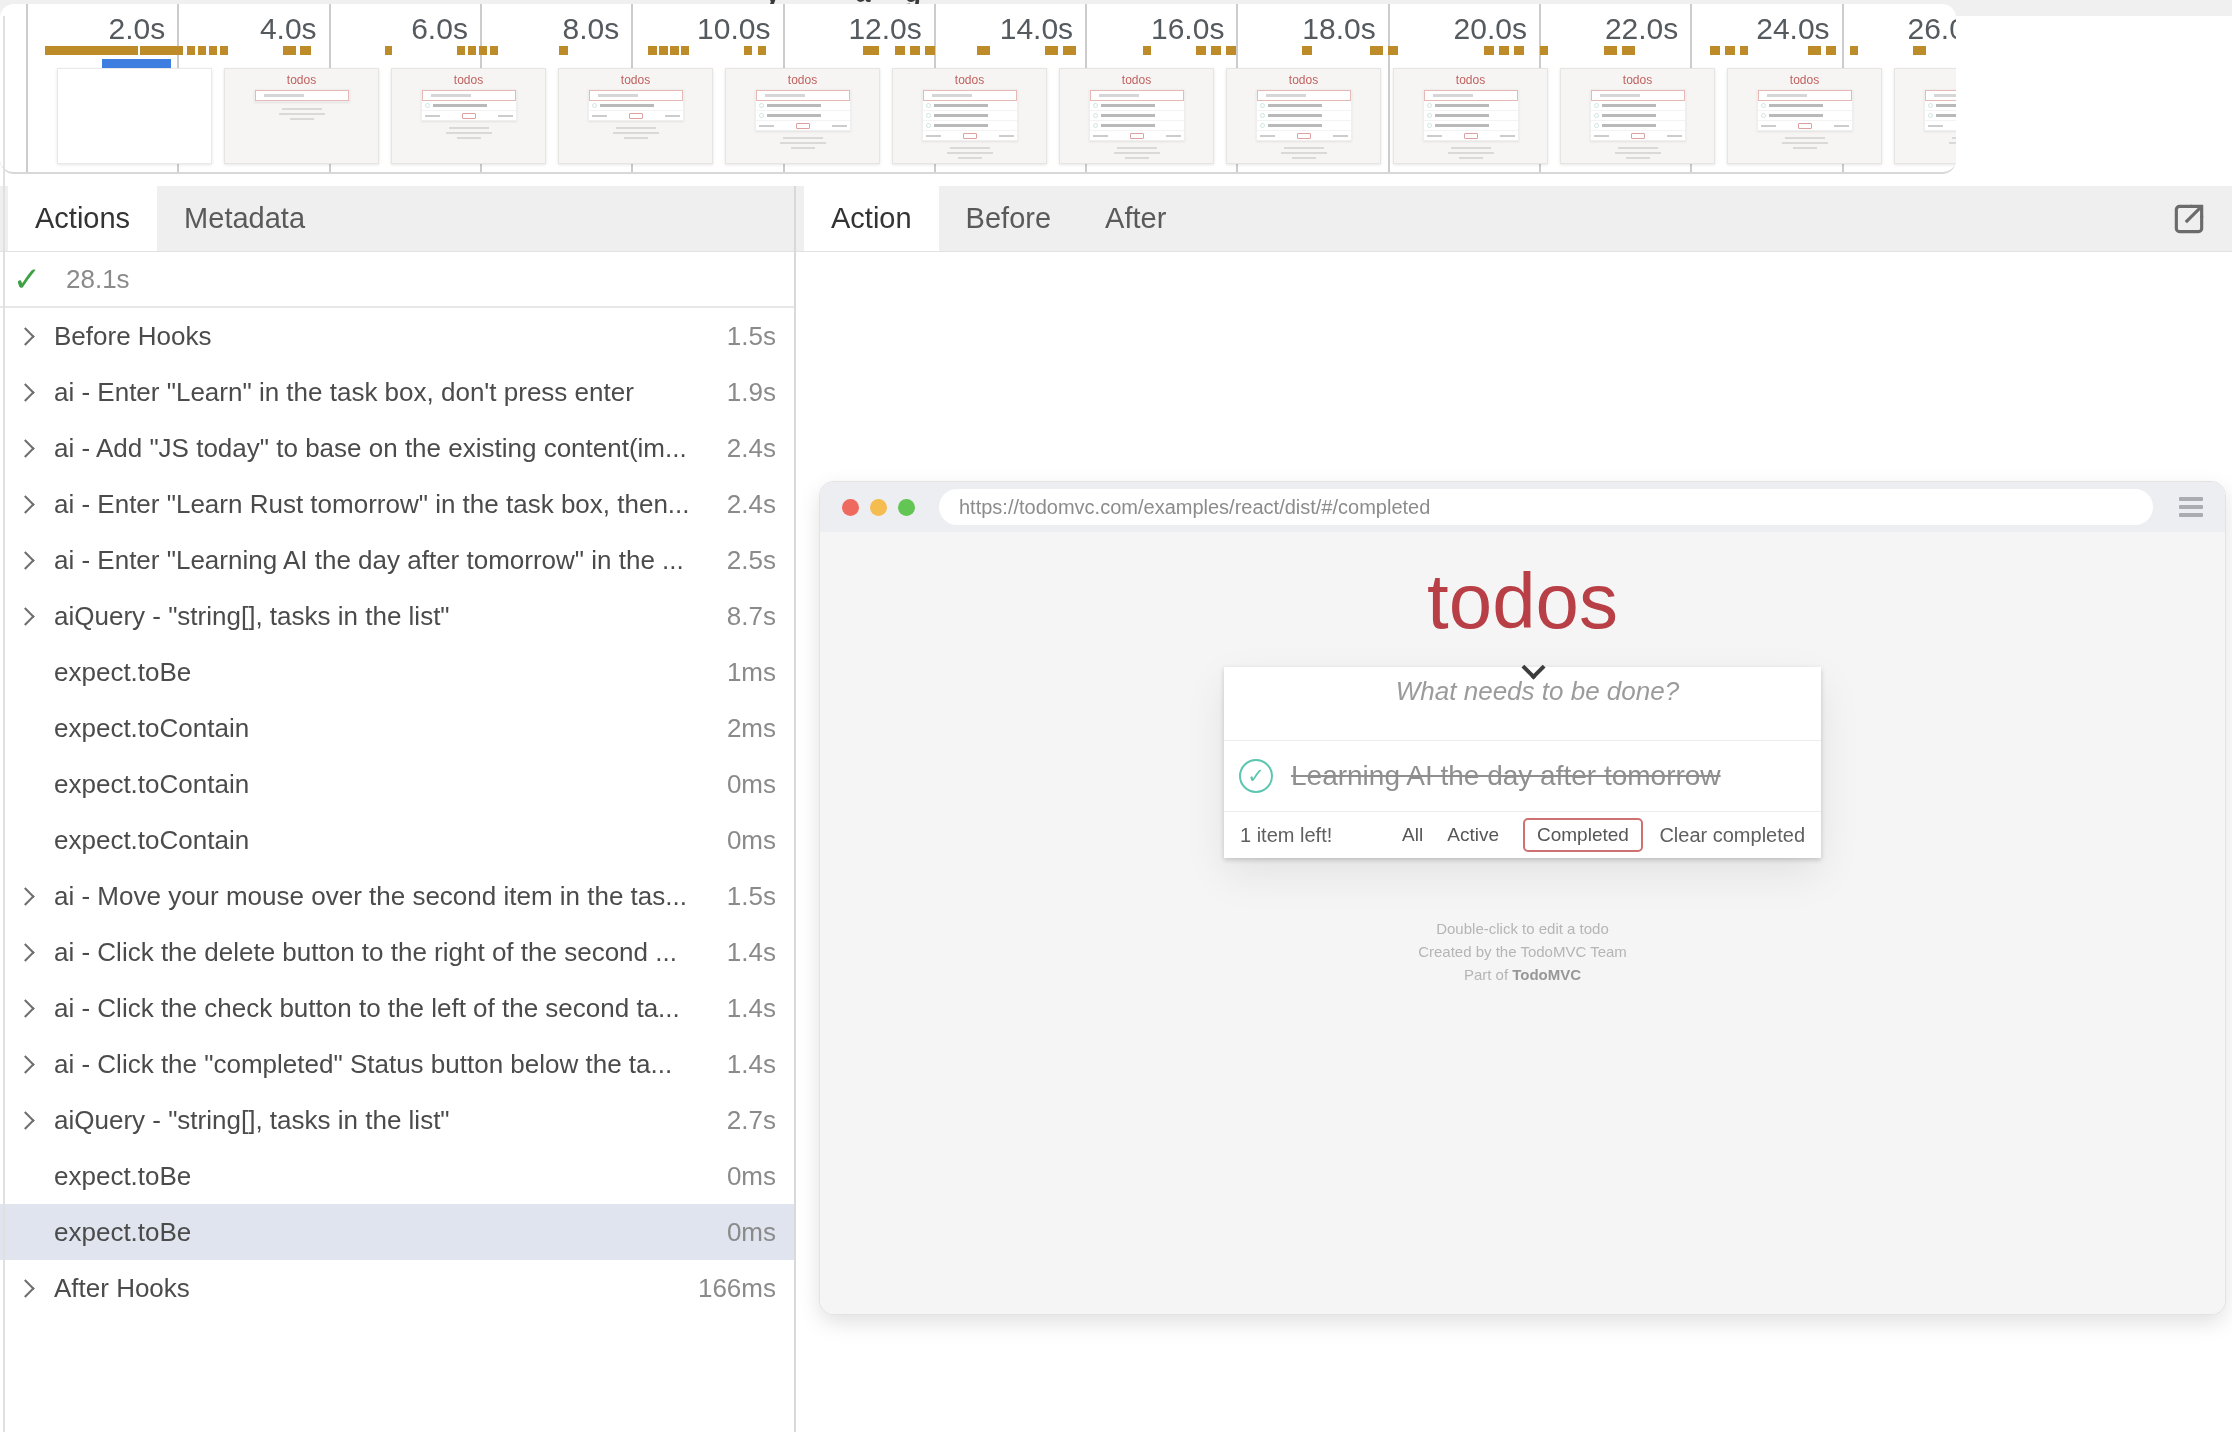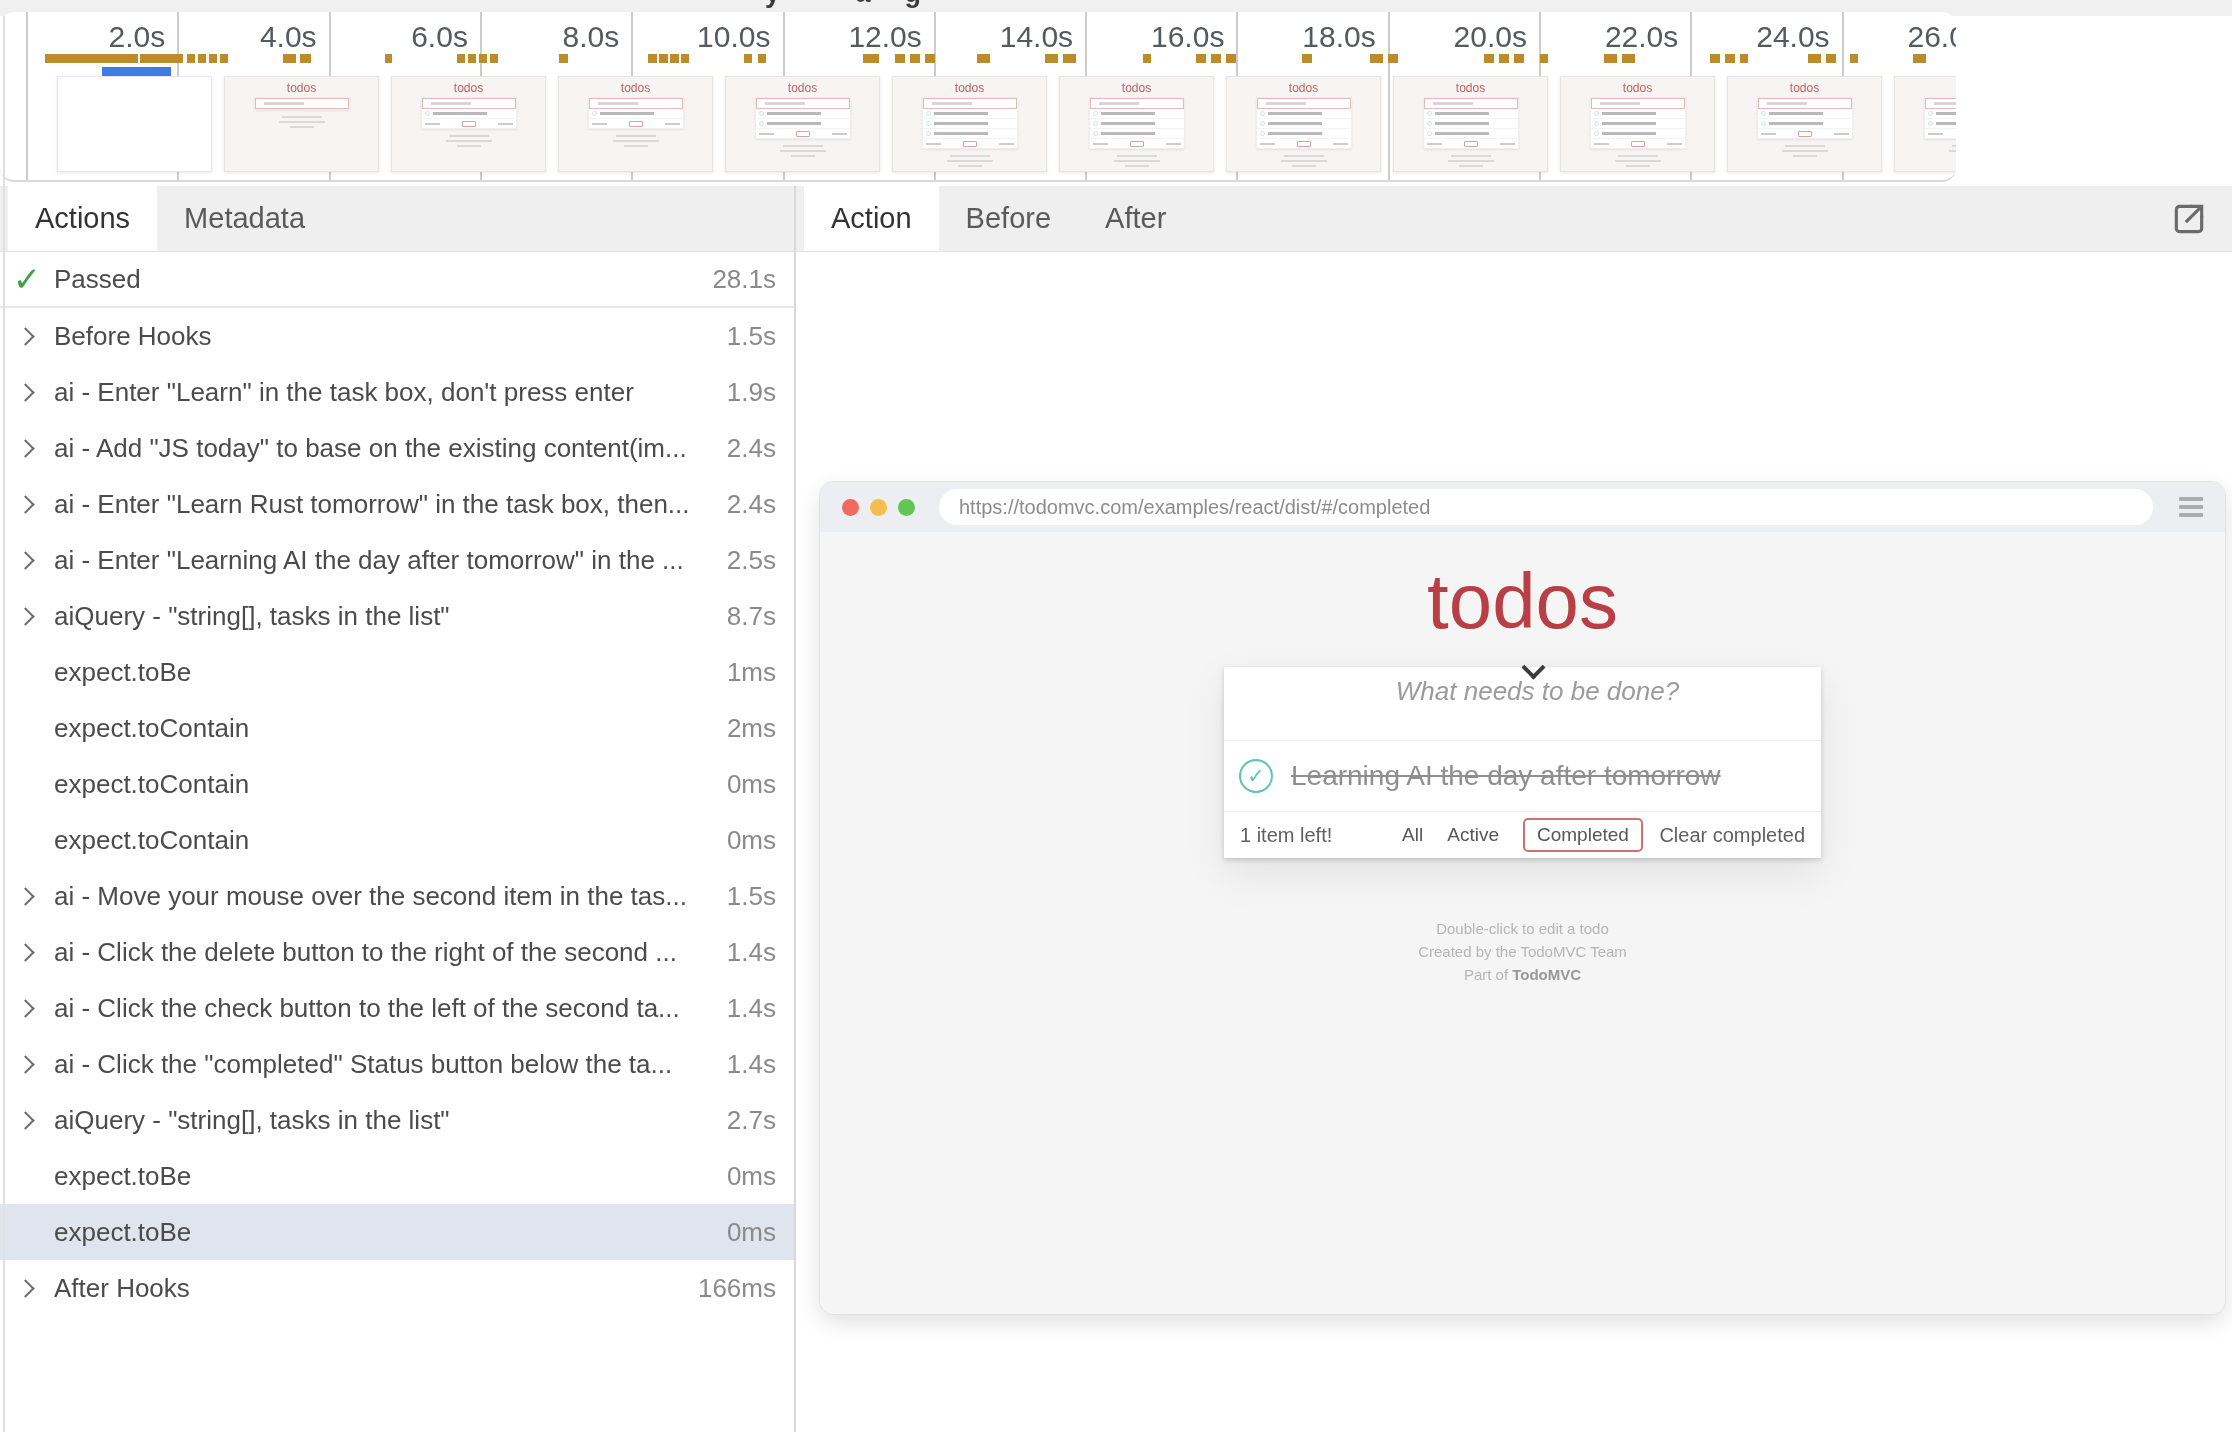--- a/index.html
+++ b/index.html
@@ -5,21 +5,21 @@
   * { margin:0; padding:0; box-sizing:border-box; }
   html,body { width:2232px; height:1432px; overflow:hidden; }
   body { font-family:"Liberation Sans", sans-serif; background:#fff; }
   .stage { position:relative; width:2232px; height:1432px; overflow:hidden; background:#fff; }
 
   
   .topbar { position:absolute; left:0; top:0; width:2232px; height:16px; background:#f0f0f0; overflow:hidden; }
   .topbar .frag { position:absolute; left:765px; top:-22px; font-size:27px; font-weight:600; color:#3a3a3a; letter-spacing:34px; white-space:nowrap; }
 
   
-  .timeline { position:absolute; left:0; top:12px; width:1956px; height:170px; background:#fff; border-bottom:2px solid #d8d8d8; overflow:hidden;border-radius:14px; }
+  .timeline { position:absolute; left:0; top:4px; width:1956px; height:170px; background:#fff; border-bottom:2px solid #d8d8d8; overflow:hidden;border-radius:14px; }
   .win-left-line { position:absolute; left:3px; top:16px; bottom:0; width:2px; background:#e0e0e0; z-index:5; }
   .gridline { position:absolute; top:0; bottom:0; width:2px; background:#cccccc; }
   .tick-label { position:absolute; top:8px; font-size:30px; color:#555a5f; transform:translateX(-100%); white-space:nowrap; }
   .amber-seg { position:absolute; top:42px; height:9px; background:#bd8b27; }
   .blue-seg { position:absolute; top:55px; height:9px; background:#3d7ee0; }
 
   .film { position:absolute; left:57px; top:64px; display:flex; gap:12px; }
   .thumb { width:155px; height:96px; background:#f6f5f4; border:1px solid #e7e5e2; box-shadow:0 1px 3px rgba(0,0,0,.10); overflow:hidden; padding-top:5px; flex:none; }
   .thumb.blank { background:#fff; border-color:#e9e9e9; }
   .m-title { text-align:center; font-size:12px; color:#c0625f; line-height:13px; }
@@ -500,21 +500,20 @@
   <div class="left-panel">
     <div class="tabbar">
       <div class="tab sel">Actions</div>
       <div class="tab">Metadata</div>
     </div>
     <div class="rows" id="action-rows">
         <div class="arow status rule">
           <div class="lead">
             <span class="pass-check">✓</span>
           </div>
-          <div class="lbl">Passed</div>
           <div class="dur">28.1s</div>
         </div>
         <div class="arow group">
           <div class="lead">
             <span class="chev"></span>
           </div>
           <div class="lbl">Before Hooks</div>
           <div class="dur">1.5s</div>
         </div>
         <div class="arow group">

